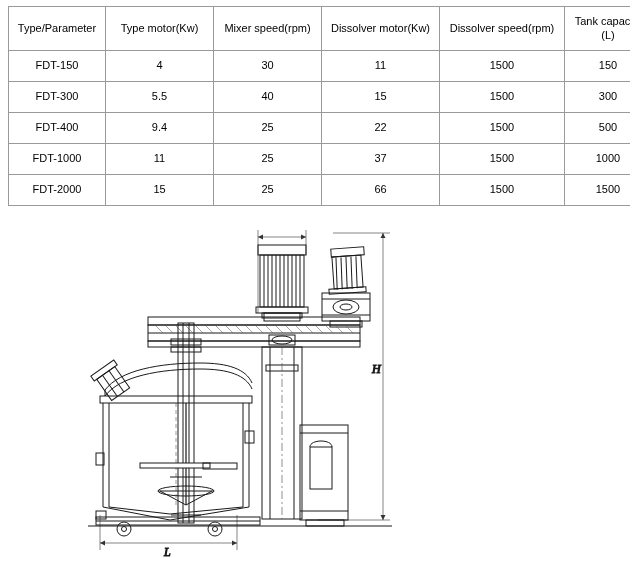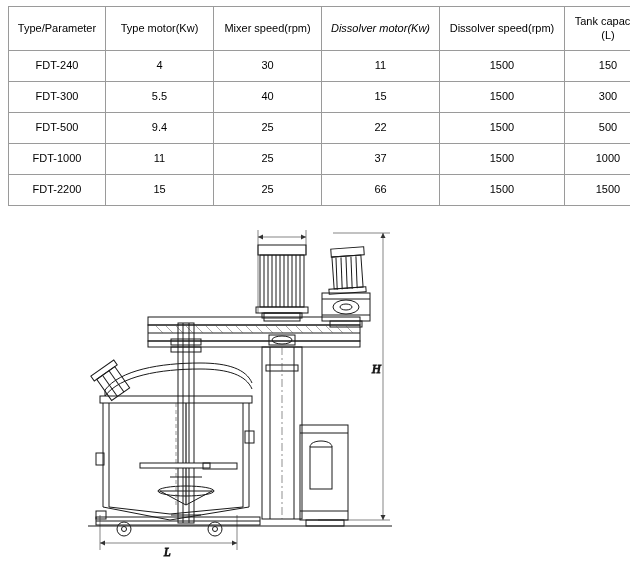--- a/index.html
+++ b/index.html
@@ -44,21 +44,21 @@
   }
   table.spec thead td {
     height: 43px;
   }
   table.spec tbody td {
     height: 30px;
   }
   .col-type    { width: 92px; margin-top: 28px; }
   .col-mm      { width: 103px; }
   .col-ms      { width: 103px; }
-  .col-dm      { width: 113px; font-style: italic; }
+  .col-dm      { width: 113px; }
   .col-ds      { width: 120px; }
   .col-tank    { width: 82px; }
 
   
   .drawing {
     position: absolute;
     left: 0;
     top: 215px;
     width: 630px;
     height: 350px;
@@ -88,53 +88,53 @@
           <td class="col-dm">Dissolver motor(Kw)</td>
           <td class="col-ds">Dissolver speed(rpm)</td>
           <td class="col-tank">
             <span>Tank capacity</span><br>
             <span>(L)</span>
           </td>
         </tr>
       </thead>
       <tbody>
         <tr>
-          <td>FDT-240</td>
+          <td>FDT-150</td>
           <td>4</td>
           <td>30</td>
           <td>11</td>
           <td>1500</td>
           <td>150</td>
         </tr>
         <tr>
           <td>FDT-300</td>
           <td>5.5</td>
           <td>40</td>
           <td>15</td>
           <td>1500</td>
           <td>300</td>
         </tr>
         <tr>
-          <td>FDT-500</td>
+          <td>FDT-400</td>
           <td>9.4</td>
           <td>25</td>
           <td>22</td>
           <td>1500</td>
           <td>500</td>
         </tr>
         <tr>
           <td>FDT-1000</td>
           <td>11</td>
           <td>25</td>
           <td>37</td>
           <td>1500</td>
           <td>1000</td>
         </tr>
         <tr>
-          <td>FDT-2200</td>
+          <td>FDT-2000</td>
           <td>15</td>
           <td>25</td>
           <td>66</td>
           <td>1500</td>
           <td>1500</td>
         </tr>
       </tbody>
     </table>
   </div>
 

